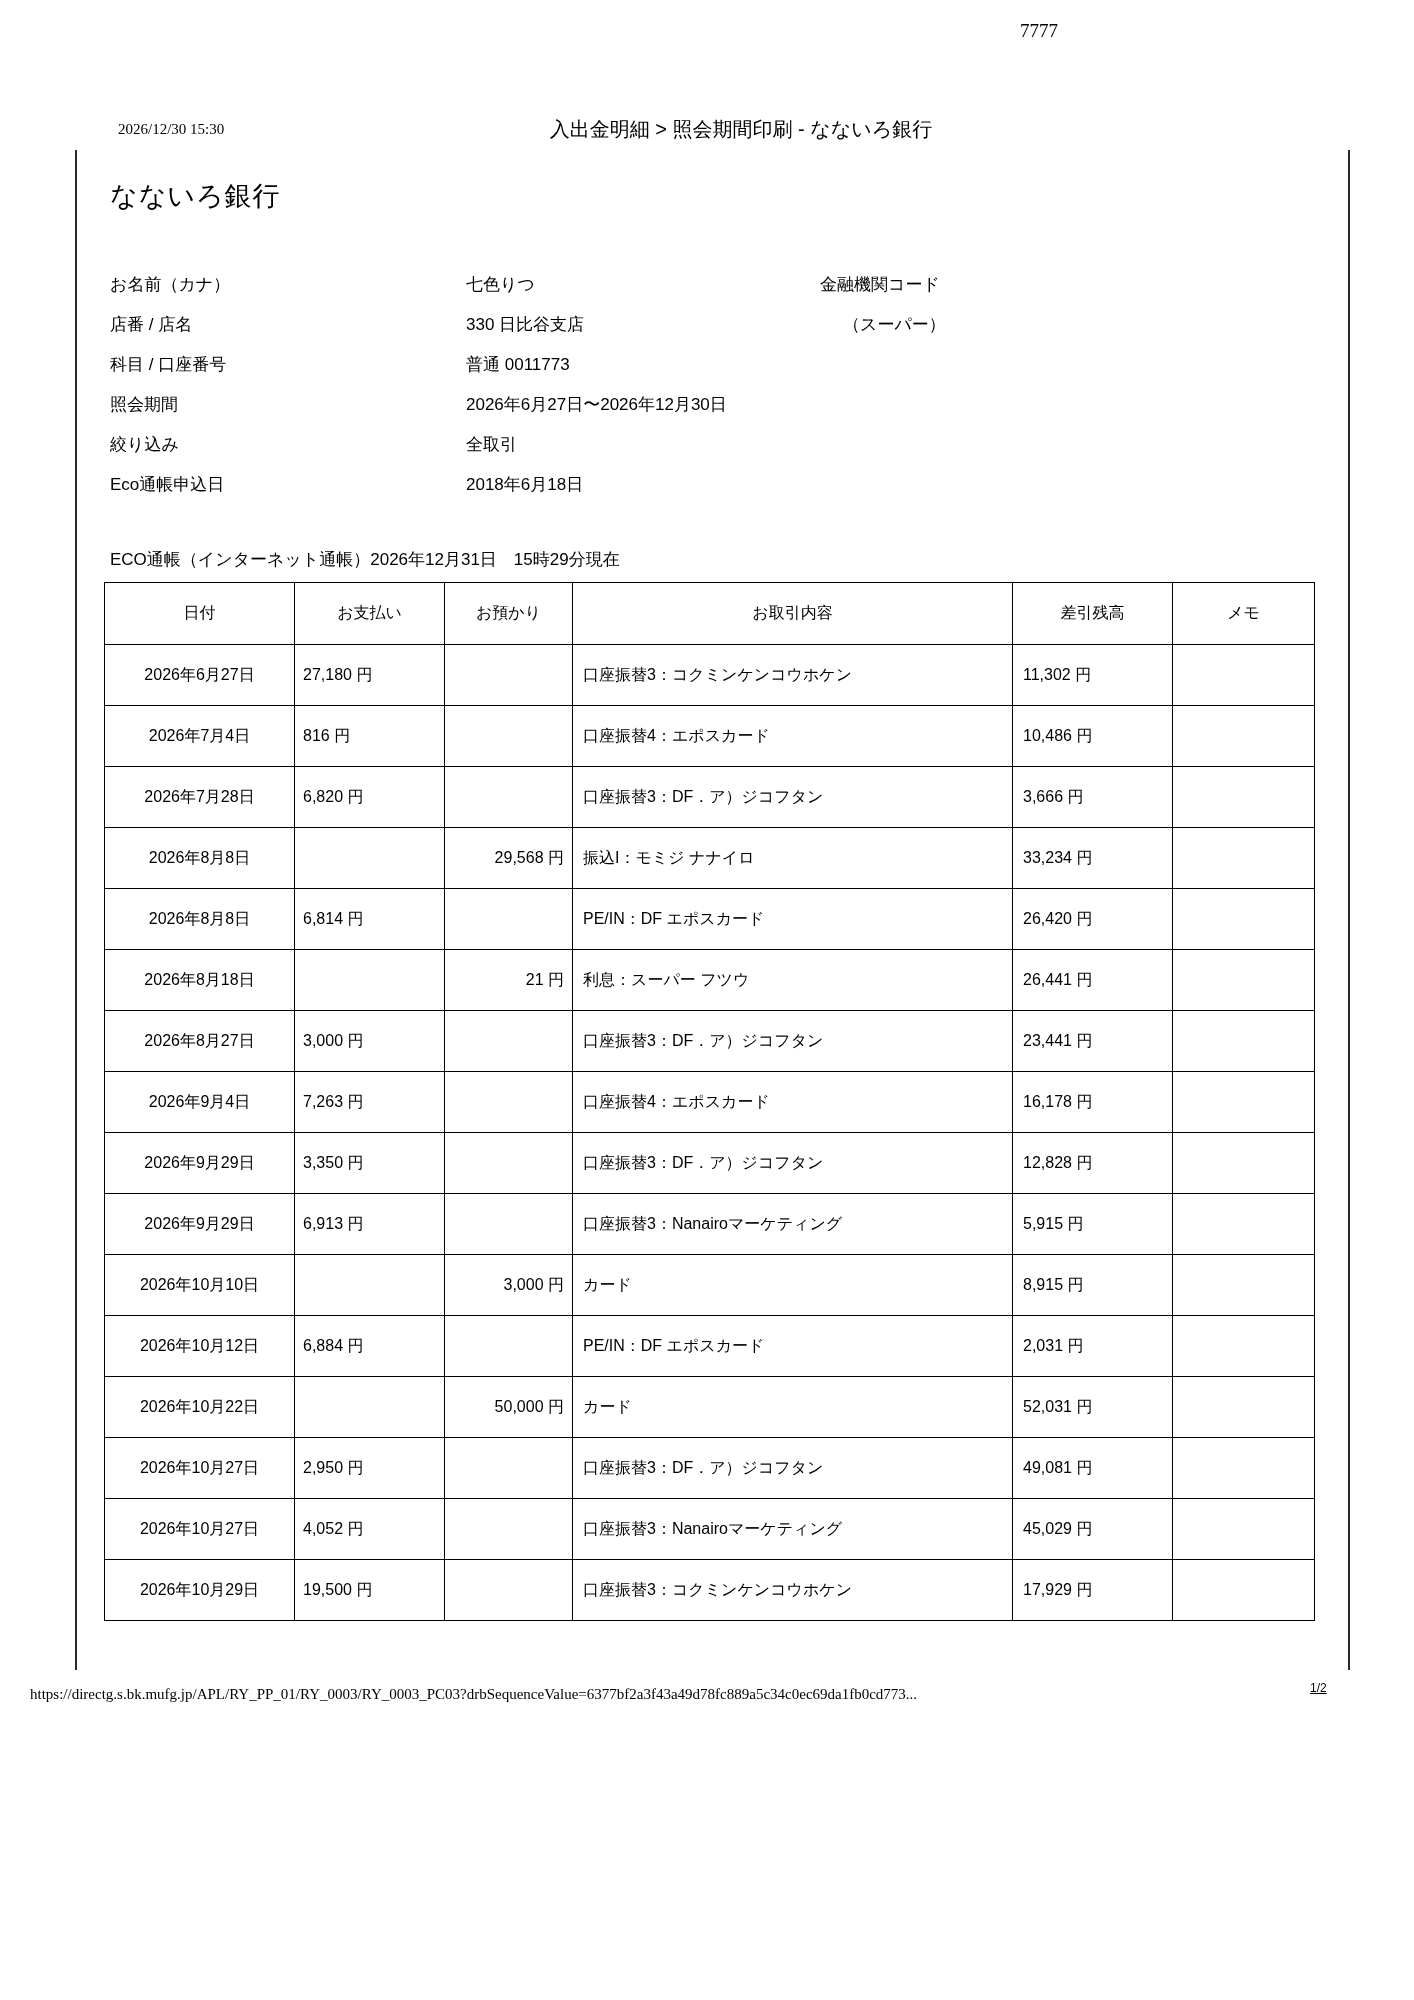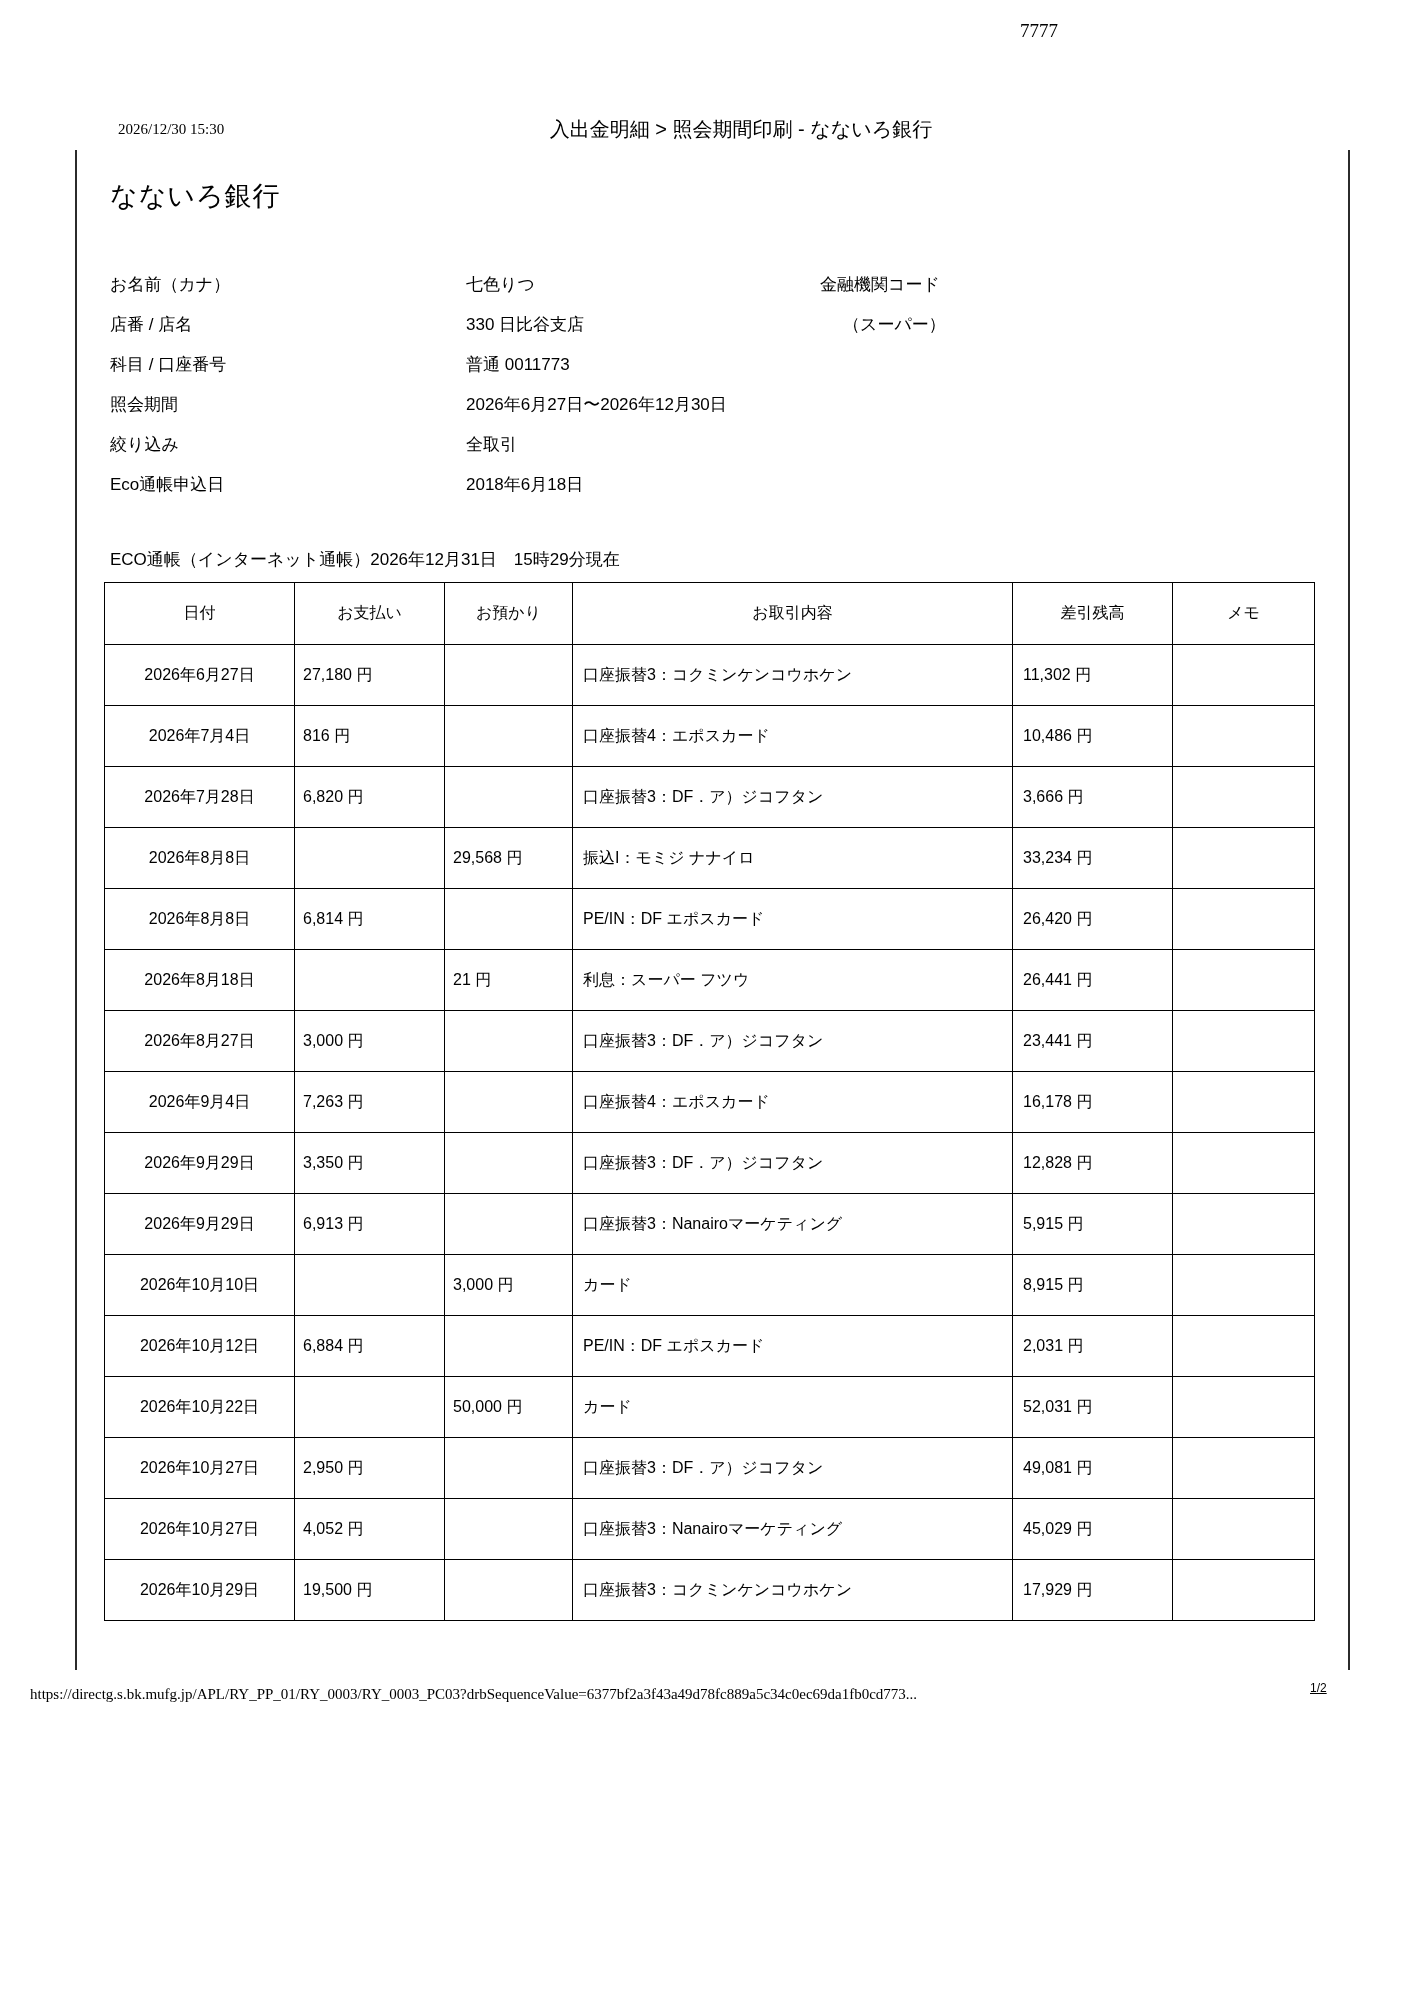--- a/index.html
+++ b/index.html
@@ -146,21 +146,21 @@
   }
   .col-date    { width: 190px; }
   .col-pay     { width: 150px; }
   .col-dep     { width: 128px; }
   .col-desc    { width: 440px; }
   .col-balance { width: 160px; }
   .col-memo    { width: 142px; }
 
   td.cell-date    { text-align: center; }
   td.cell-pay     { }
-  td.cell-dep     { text-align: left; }
+  td.cell-dep     { text-align: right; }
   td.cell-desc    { text-align: left; padding-left: 10px; }
   td.cell-balance { text-align: left; padding-left: 10px; }
   td.cell-memo    { text-align: left; }
 
   
   .footer-url {
     position: absolute;
     left: 30px;
     top: 1686px;
     font-family: "Liberation Serif", "DejaVu Serif", serif;

